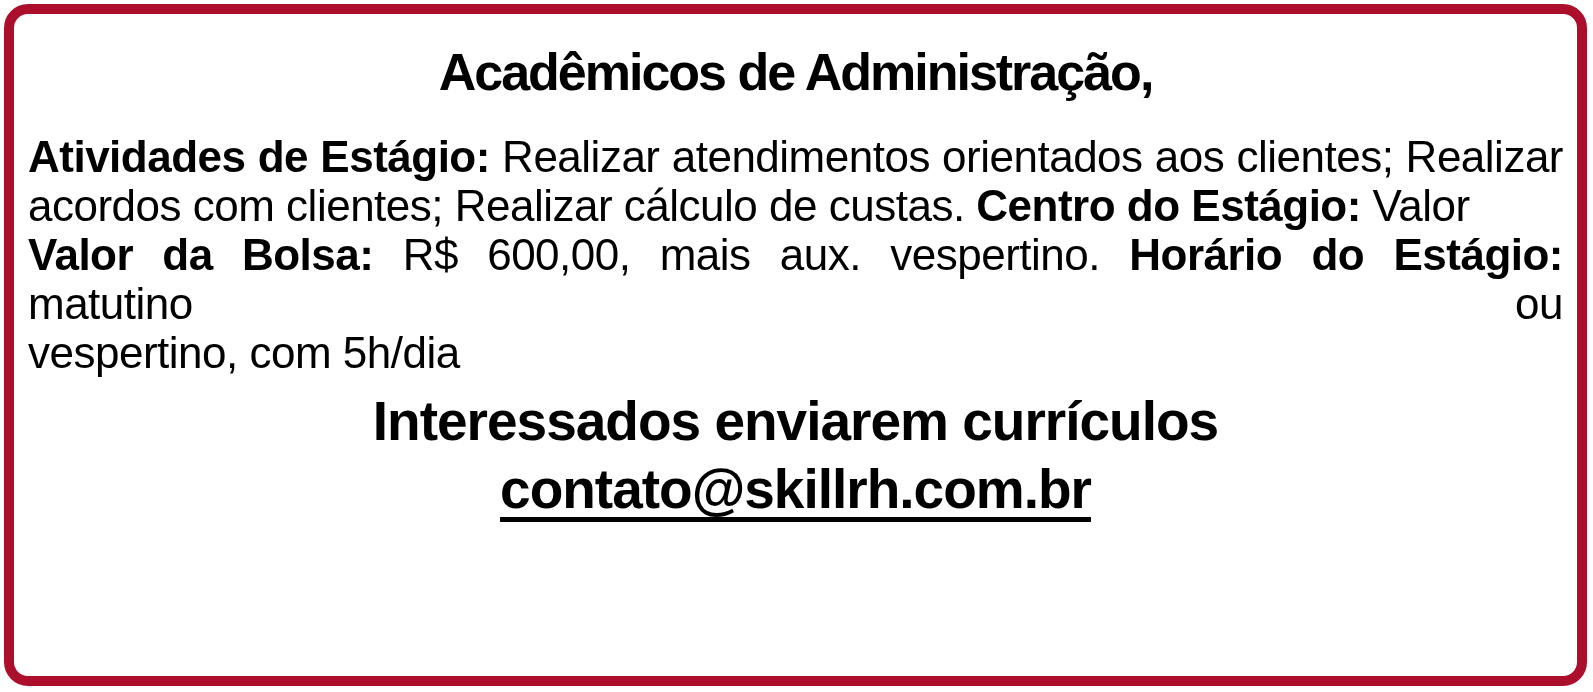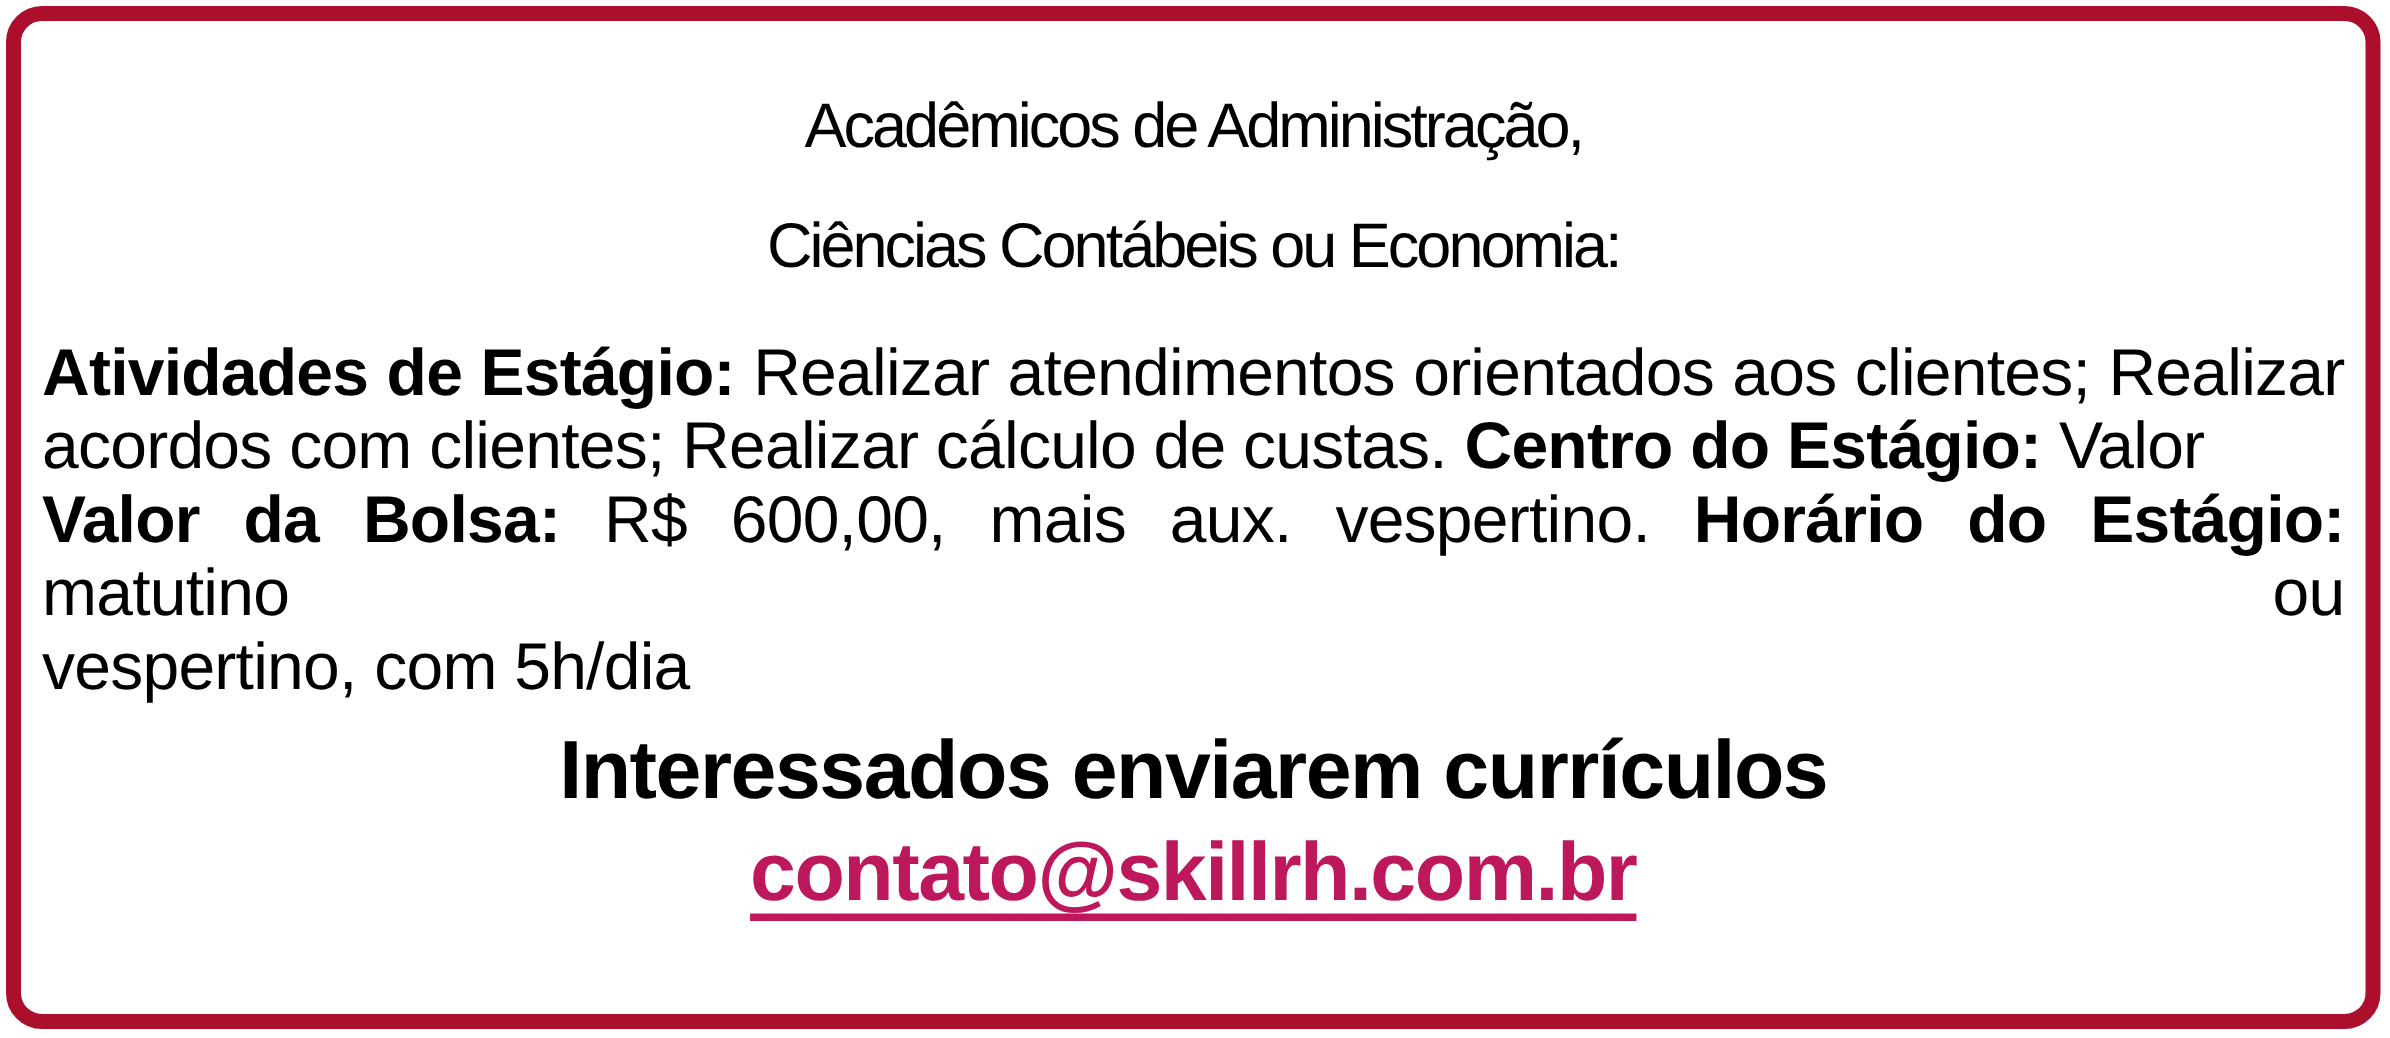--- a/index.html
+++ b/index.html
@@ -26,25 +26,25 @@
   .content {
     position: absolute;
     left: 0;
     top: 0;
     right: 0;
     bottom: 0;
     padding: 12px 12px 0 12px;
   }
   .title-block {
     text-align: center;
-    font-weight: normal;
-    font-size: 42px;
+    font-weight: bold;
+    font-size: 52px;
     line-height: 80px;
     letter-spacing: -2px;
-    margin-top: 18px;
+    margin-top: 6px;
   }
   .body-block {
     margin: 20px 2px 0 2px;
     font-size: 44px;
     line-height: 49px;
     letter-spacing: -0.5px;
   }
   .body-line {
     text-align: left;
   }
@@ -57,36 +57,35 @@
   }
   .footer-block {
     text-align: center;
     font-weight: bold;
     font-size: 55px;
     line-height: 68px;
     letter-spacing: -1px;
     margin-top: 10px;
   }
   .email-line a {
-    color: #be185d;
+    color: #000000;
     text-decoration: underline;
     text-decoration-thickness: 5px;
     text-underline-offset: 9px;
     text-align: right;
   }
 </style>
 </head>
 <body>
 
 <div class="poster-frame">
   <div class="content">
 
     <div class="title-block">
       <div>Acadêmicos de Administração,</div>
-      <div>Ciências Contábeis ou Economia:</div>
     </div>
 
     <div class="body-block">
       <div class="body-line justify"><b>Atividades de Estágio: </b><span>Realizar atendimentos orientados aos clientes; Realizar</span></div>
       <div class="body-line"><span>acordos com clientes; Realizar cálculo de custas. </span><b>Centro do Estágio: </b><span>Valor</span></div>
       <div class="body-line justify"><b>Valor da Bolsa: </b><span>R$ 600,00, mais aux. vespertino. </span><b>Horário do Estágio: </b><span>matutino ou</span></div>
       <div class="body-line"><span>vespertino, com 5h/dia</span></div>
     </div>
 
     <div class="footer-block">

